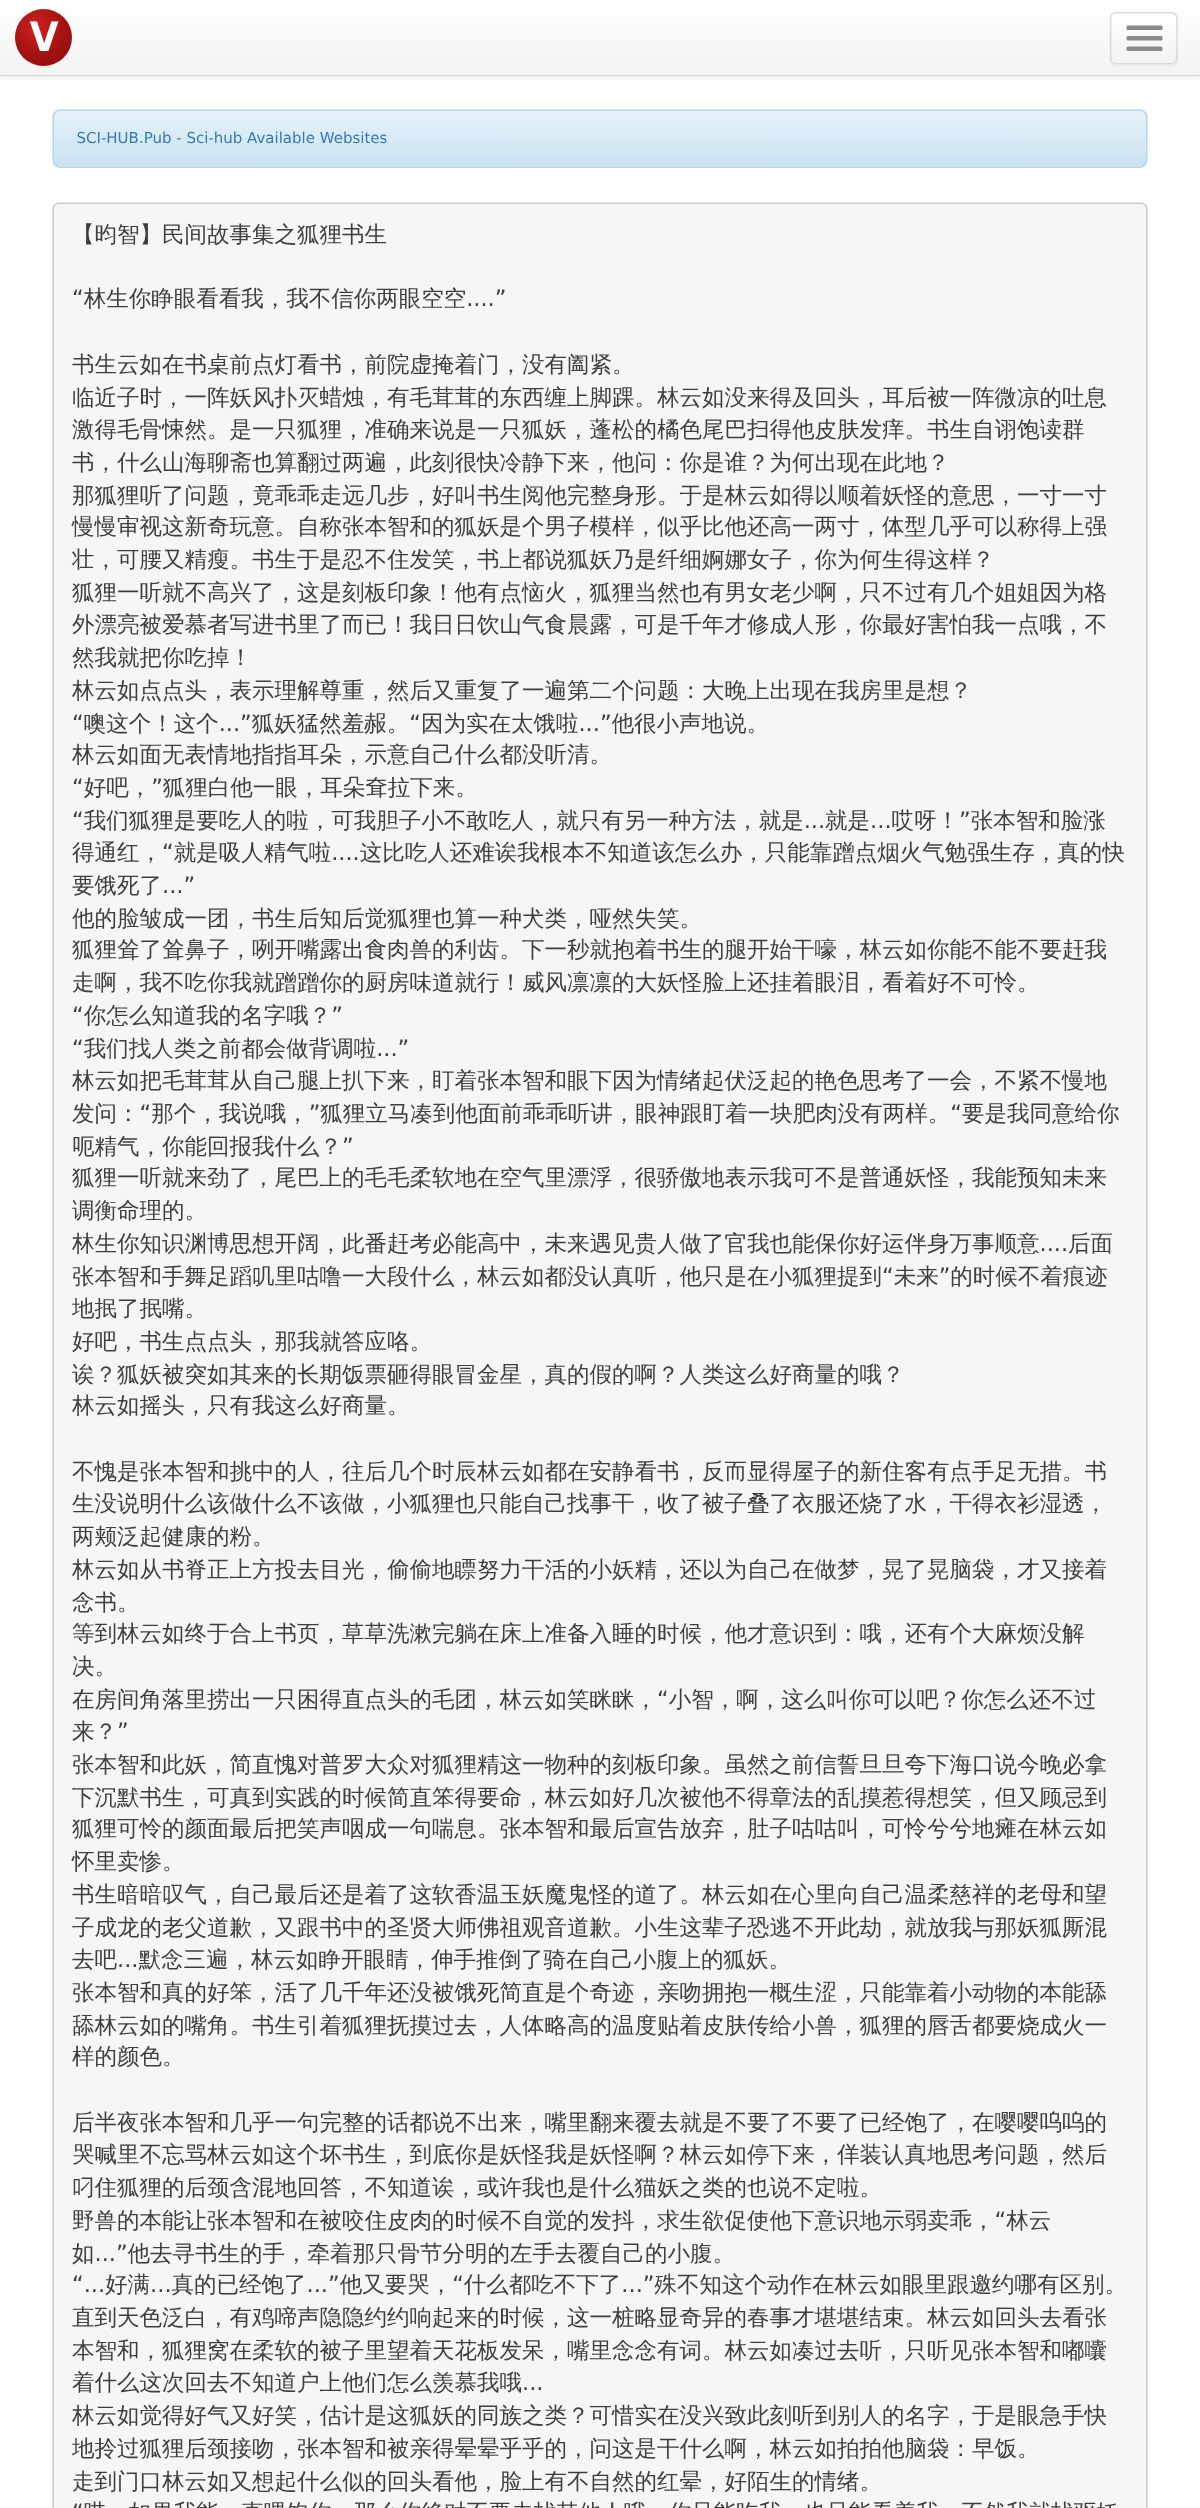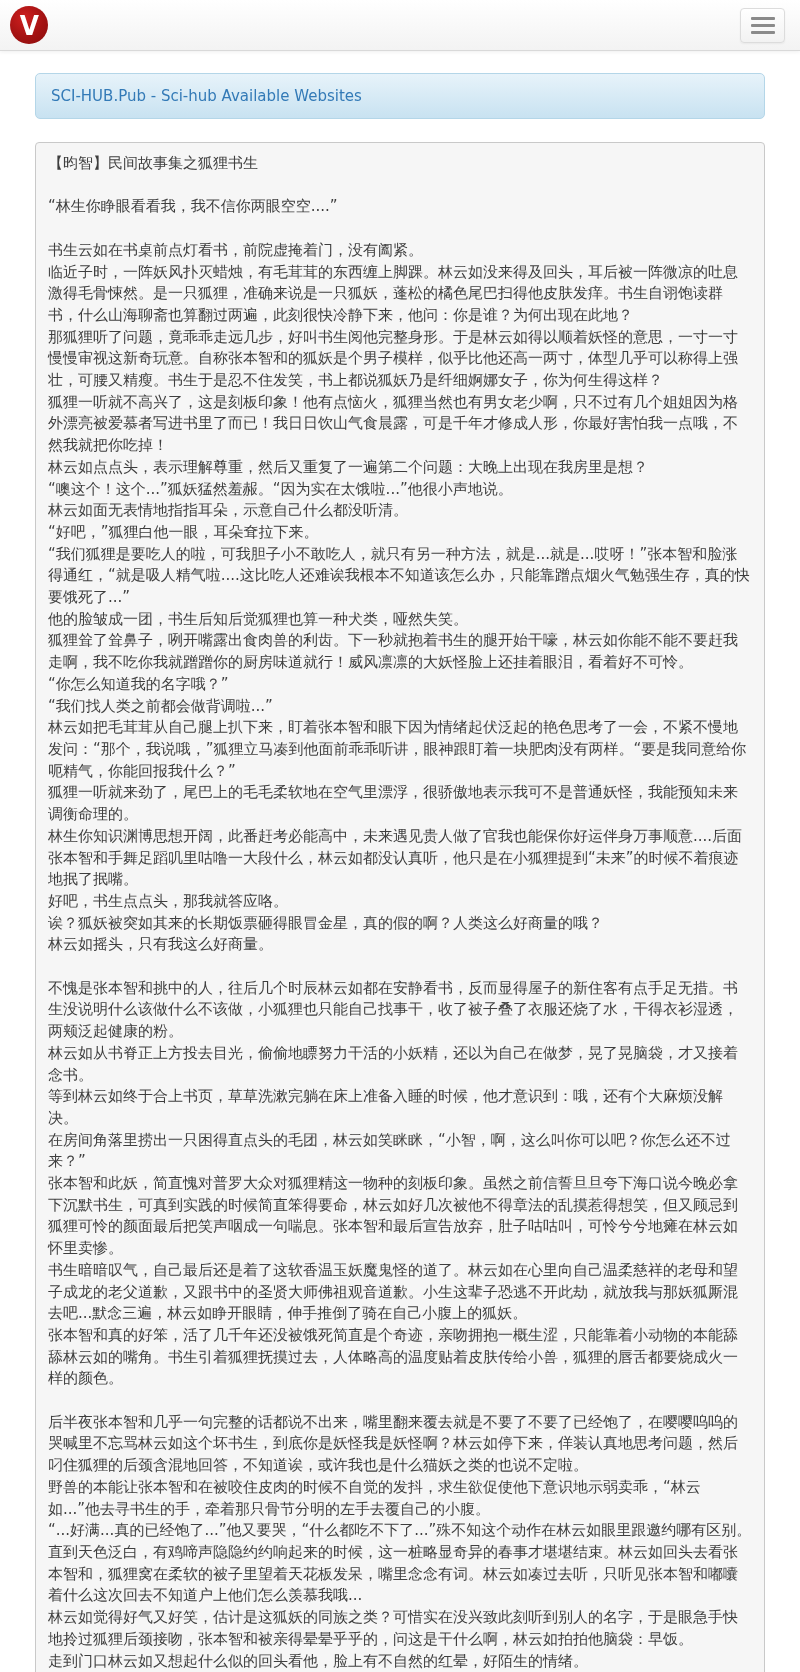--- a/index.html
+++ b/index.html
@@ -50,21 +50,21 @@
   }
   .toggle .bar { width: 24px; height: 3px; background: #8a8a8a; border-radius: 1px; }
   
   .container { width: 730px; margin-left: 35px; }
   .notice {
     margin-top: 22px;
     padding: 13px 15px;
     background: linear-gradient(180deg, #e7f3fa, #c8e2f1);
     border: 1px solid #b4d6e8;
     border-radius: 5px;
-    font-size: 15px;
+    font-size: 10px;
   }
   .notice a {
     color: #337ab7;
     text-decoration: none;
     cursor: pointer;
   }
   .paste {
     margin: 23px 0 0 0;
     padding: 10px 12px;
     background: #f6f6f6;

